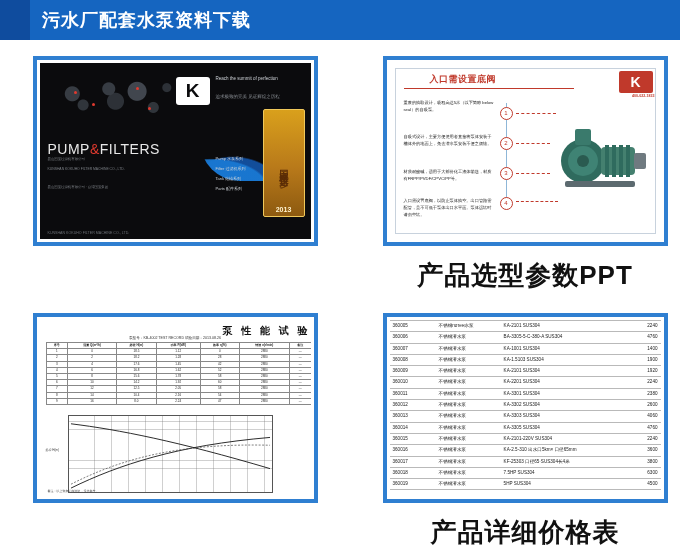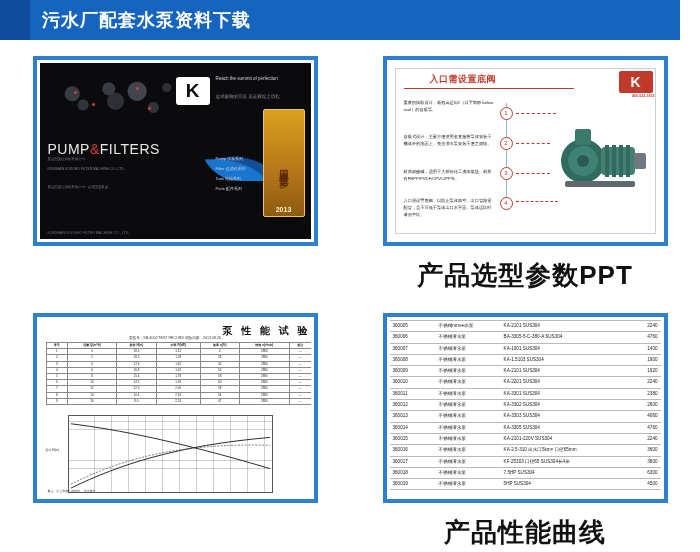--- a/index.html
+++ b/index.html
@@ -631,17 +631,17 @@
                 <tr>
                   <td class="c-code">360019</td>
                   <td class="c-name">不锈钢潜水泵</td>
                   <td class="c-model">5HP SUS304</td>
                   <td class="c-price">4500</td>
                 </tr>
               </tbody>
           </table>
         </div>
       </div>
-      <div class="caption">产品性能曲线</div>
+      <div class="caption">产品详细价格表</div>
     </div>
 
   </div>
 </div>
 
 </body></html>

